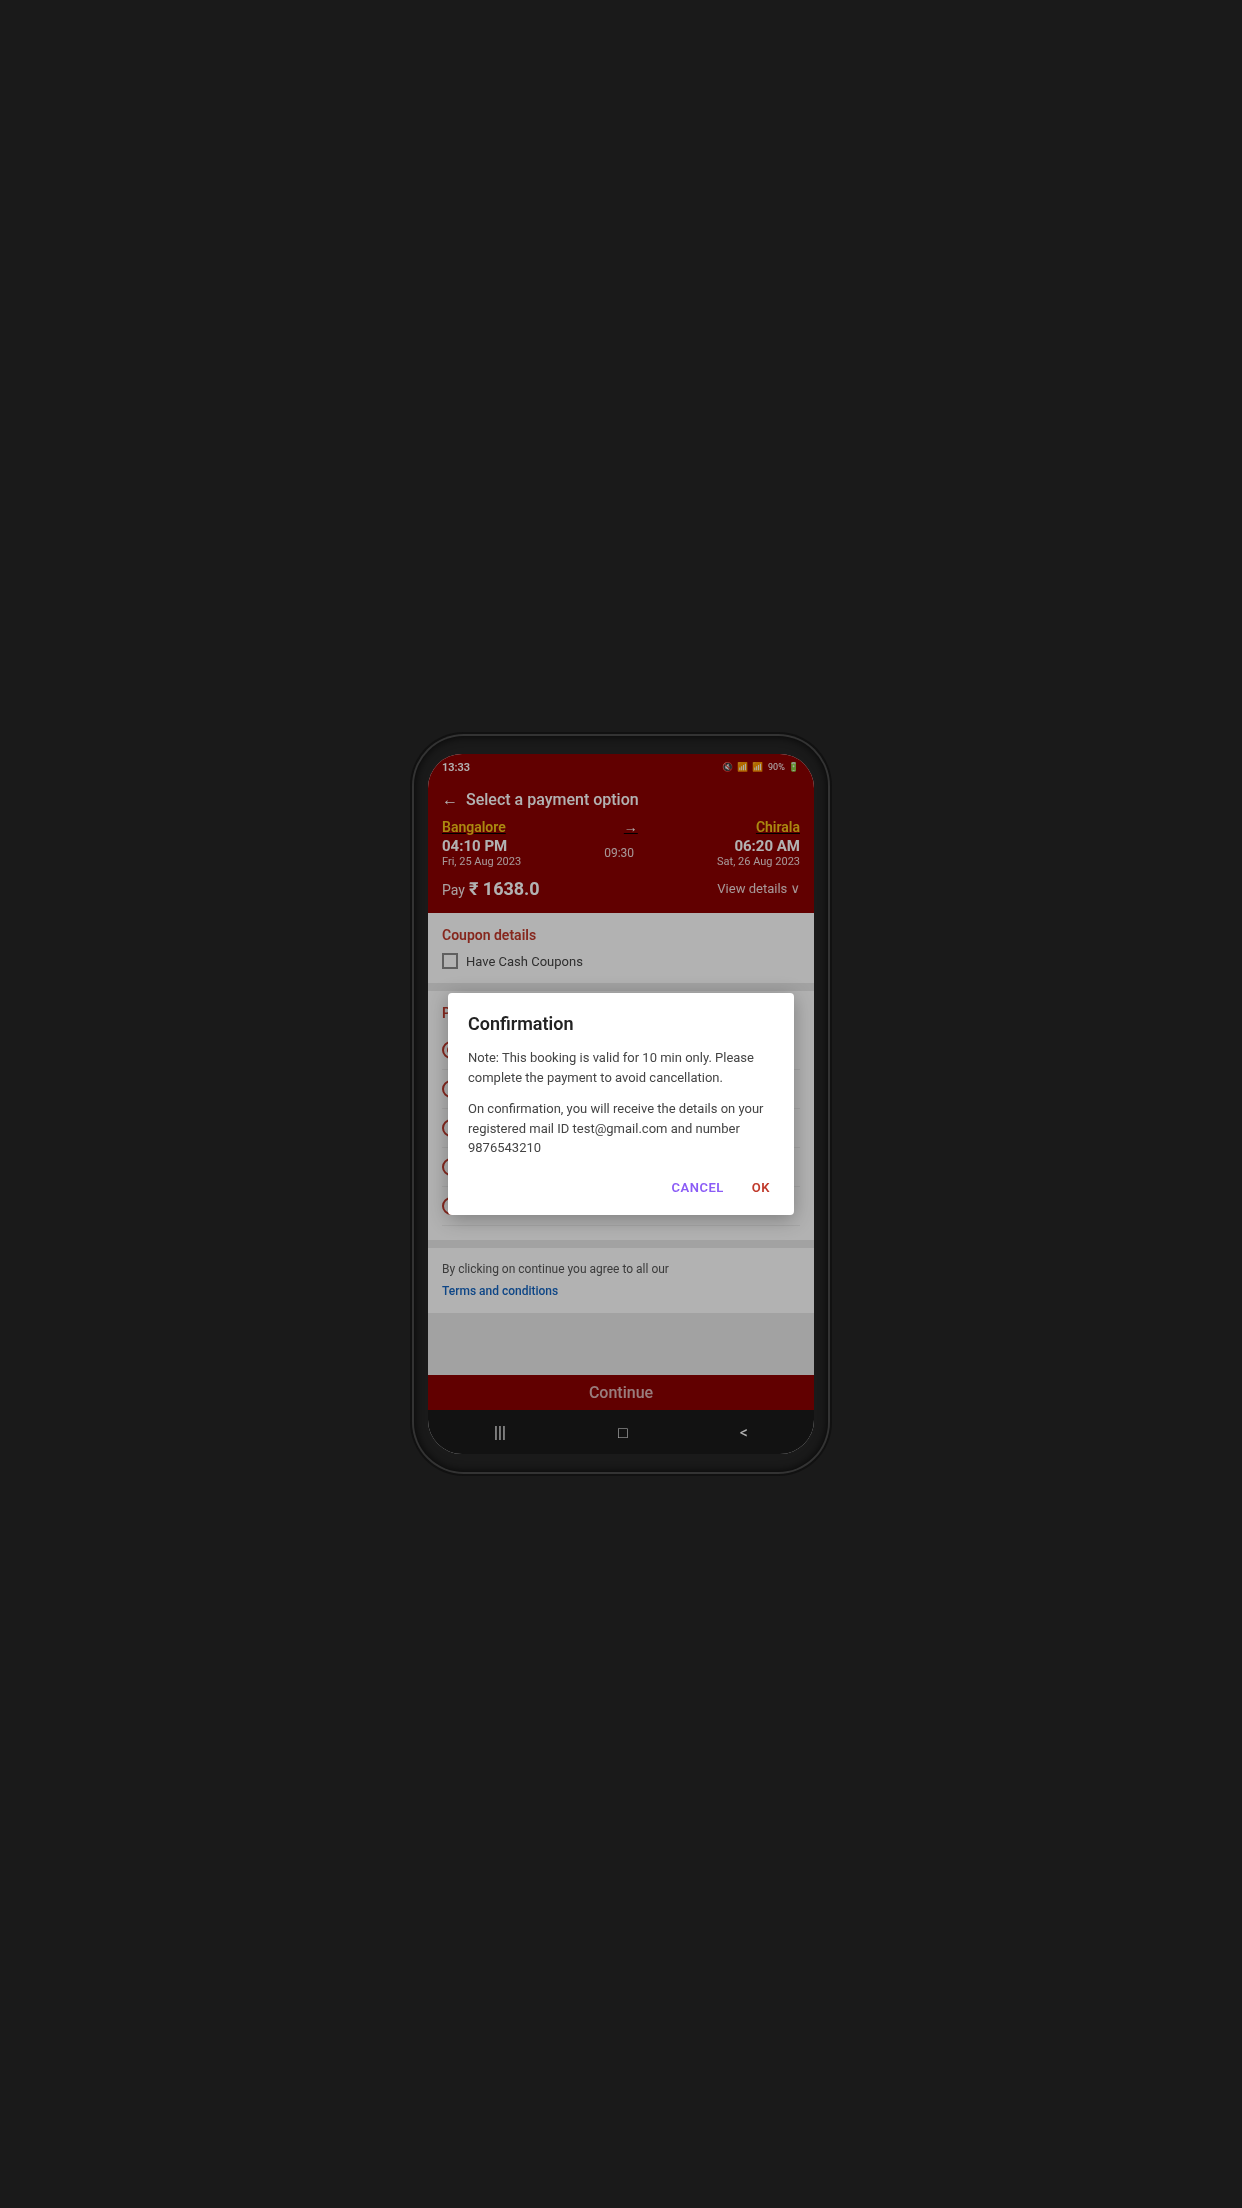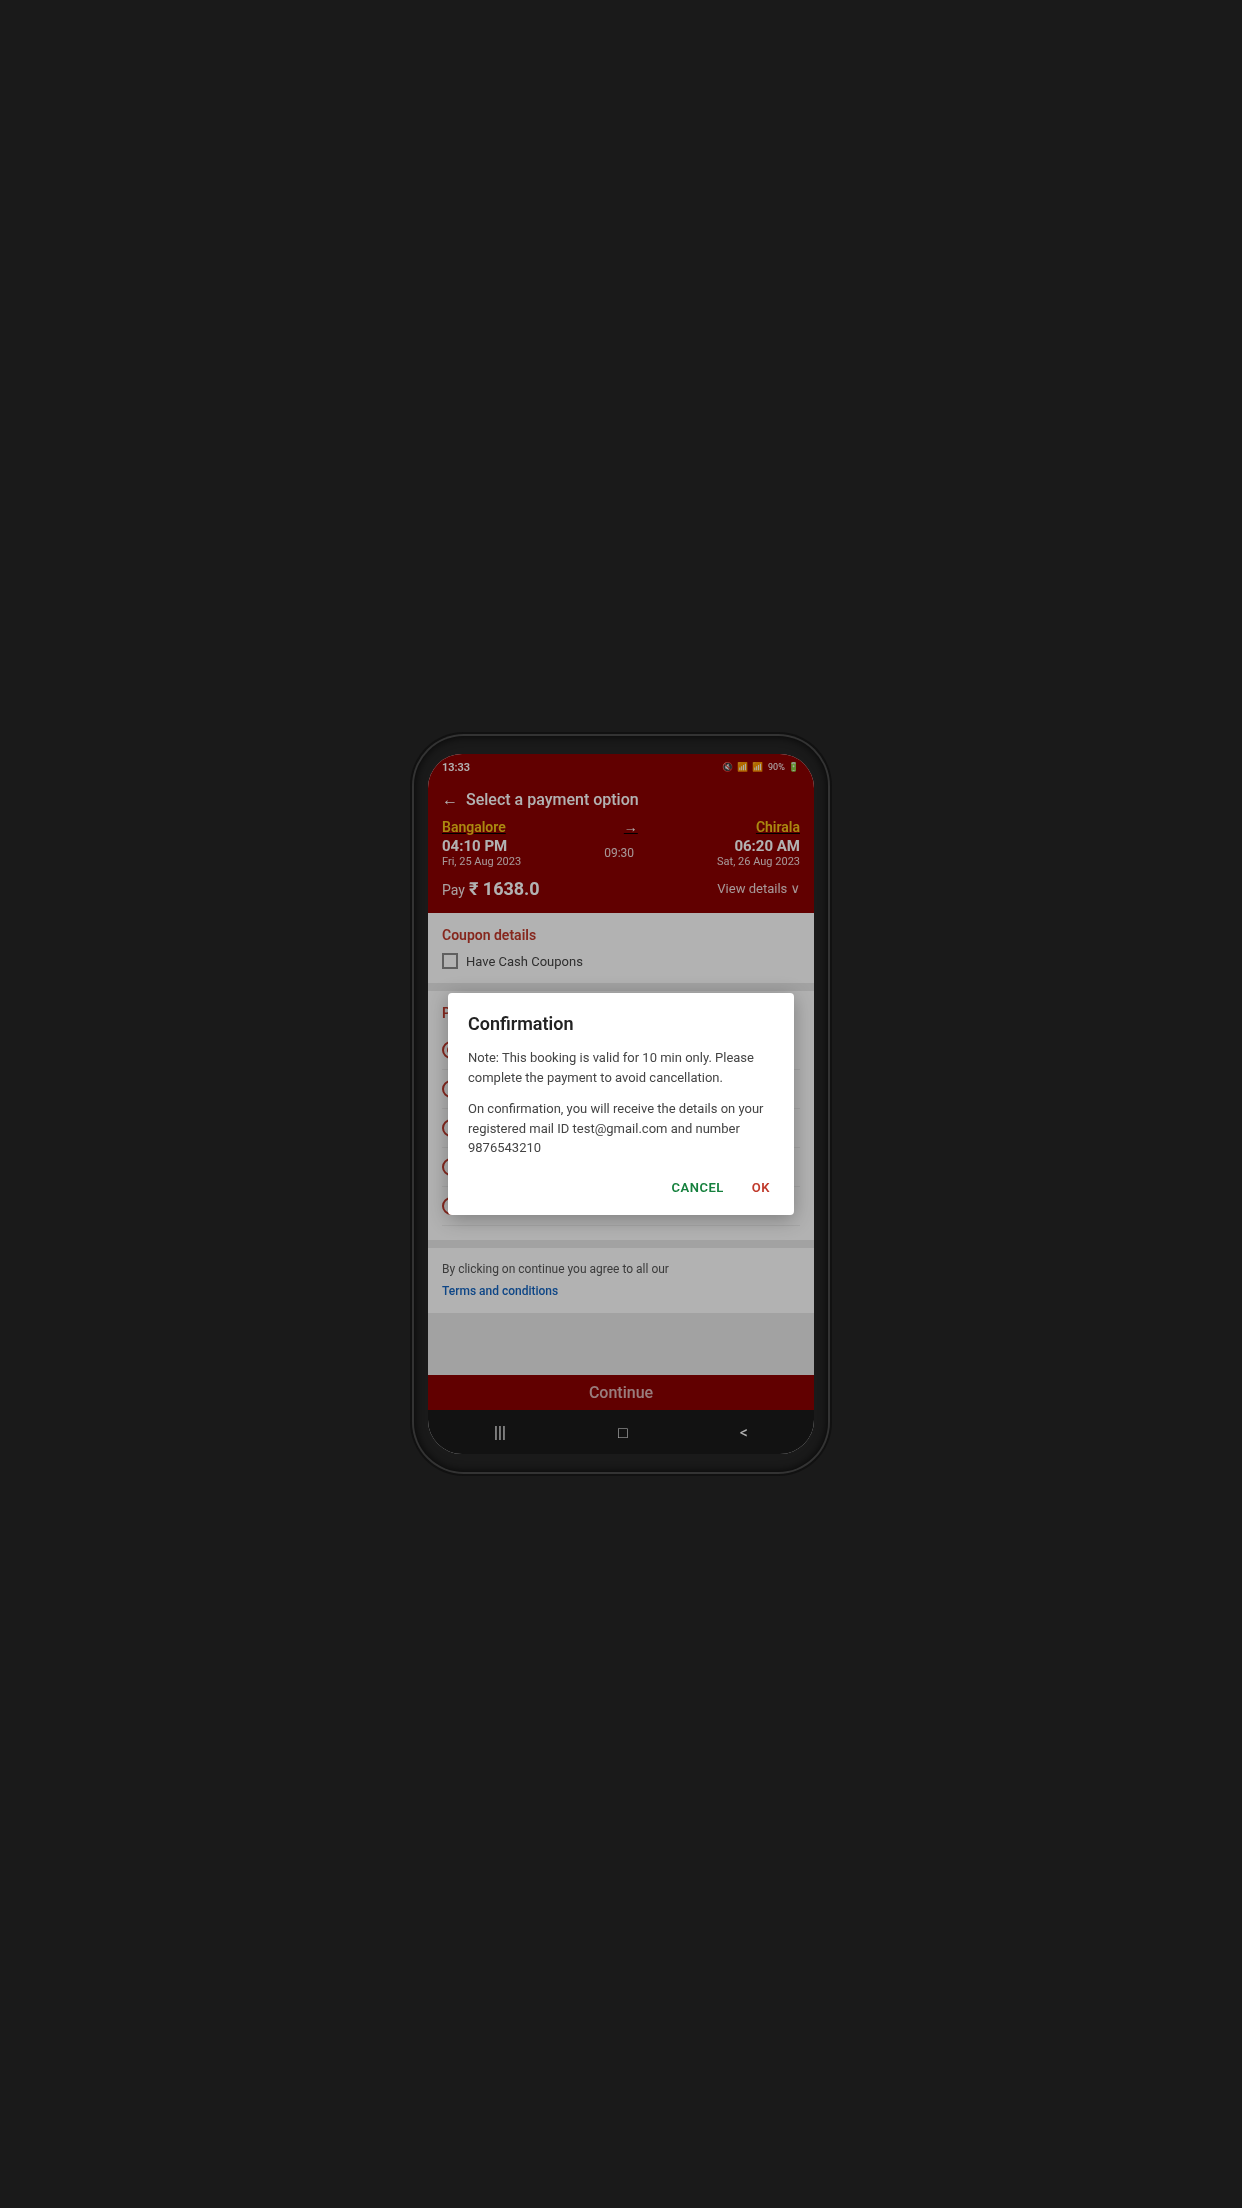--- a/index.html
+++ b/index.html
@@ -319,21 +319,21 @@
     }
 
     .modal-actions {
       display: flex;
       justify-content: flex-end;
       gap: 20px;
       margin-top: 16px;
     }
 
     .btn-cancel {
-      color: #15803d;
+      color: #8b5cf6;
       font-size: 13px;
       font-weight: 600;
       letter-spacing: 0.5px;
       cursor: pointer;
       padding: 6px 4px;
     }
 
     .btn-ok {
       color: #c0392b;
       font-size: 13px;

